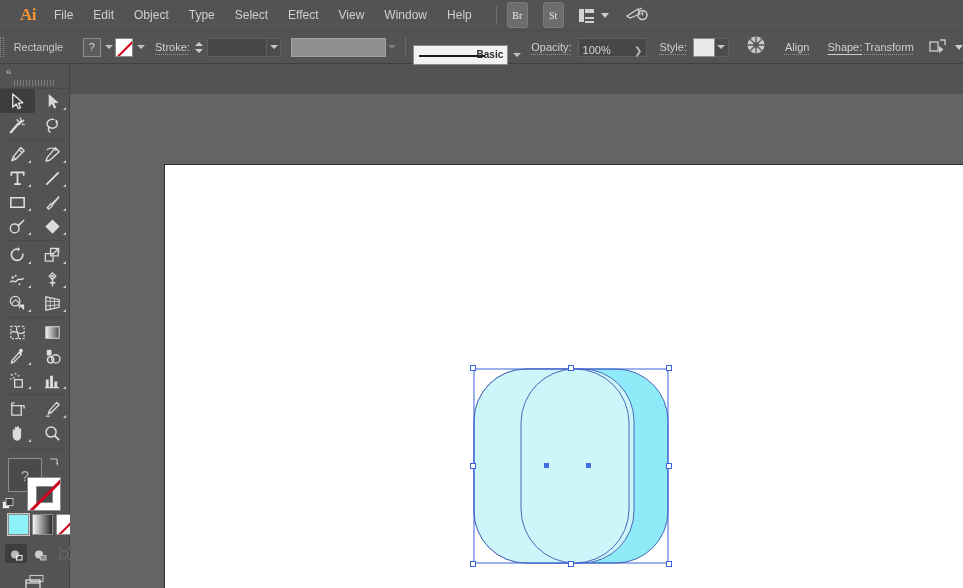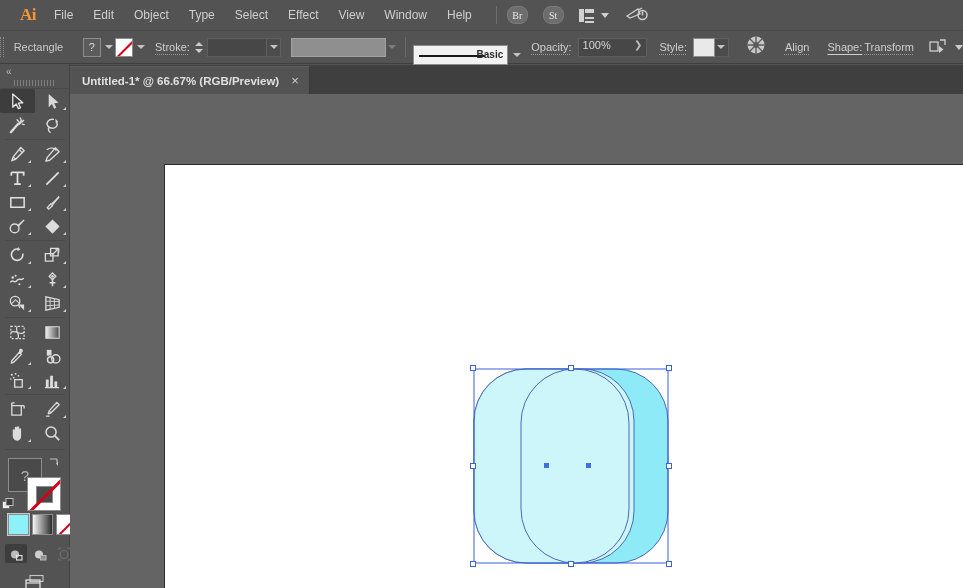--- a/index.html
+++ b/index.html
@@ -29,24 +29,24 @@
   }
   .menu-item {
     padding: 0 10px; height: 31px; line-height: 31px;
     color: #cfcfcf; font-size: 12px; cursor: default;
     white-space: nowrap;
   }
   #menu-sep {
     width: 1px; height: 18px; background: #6e6e6e; margin: 0 10px 0 14px;
   }
   .sq-btn {
-    width: 21px; height: 18px;
+    width: 21px; height: 26px;
     background: #6d6d6d;
     border: 1px solid #7b7b7b;
-    border-radius: 8px;
+    border-radius: 3px;
     color: #e8e8e8; font-size: 10px;
     display: flex; align-items: center; justify-content: center;
     margin-right: 15px;
     font-family: "Liberation Serif", serif;
   }
   #ws-switcher { display: flex; align-items: center; margin-right: 16px; }
   .ws-bars { display: flex; gap: 1px; align-items: flex-start; }
   .ws-bars i { display: block; background: #d2d2d2; }
   .chev {
     width: 0; height: 0; margin-left: 7px;
@@ -136,21 +136,21 @@
     display:flex;align-items:center;
   }
   #brush-def .line {
     position:absolute; left:5px; top:9px; width:66px; height:2px; background:#1a1a1a;
   }
   #brush-def .lbl {
     position:absolute; right:4px; top:3px; color:#2b2b2b; font-size:10px; font-weight:bold;
   }
   #opacity-field {
     width: 74px; height: 19px; background: #474747; border:1px solid #5f5f5f;
-    display:flex; align-items:flex-start; justify-content:space-between;
+    display:flex; align-items:flex-end; justify-content:space-between;
     padding: 0 4px; color:#d6d6d6; font-size:11px;
   }
   #opacity-field .arr { color:#bbb; font-size:10px; }
   #style-swatch {
     width: 22px; height: 19px; background: #e9e9e9; border:1px solid #8c8c8c;
   }
   #style-chev{
     width:14px;height:19px;background:#4b4b4b;border:1px solid #5f5f5f;border-left:none;
     display:flex;align-items:center;justify-content:center;
   }
@@ -394,26 +394,20 @@
     <div style="margin-left:14px;display:flex;align-items:center;">
       <svg id="panel-dock-icon" viewBox="0 0 20 20">
         <rect x="2" y="5" width="8" height="9" fill="none" stroke="#cfcfcf" stroke-width="1.3"></rect>
         <path d="M12 3 L17 3 L17 8" fill="none" stroke="#cfcfcf" stroke-width="1.3"></path>
         <path d="M11 9 L11 16 L15.5 12.5 Z" fill="#cfcfcf"></path>
       </svg>
       <span class="chev"></span>
     </div>
   </div>
 
-  <div id="tabbar">
-    <div id="doc-tab">
-      <span id="doc-tab-title">Untitled-1* @ 66.67% (RGB/Preview)</span>
-      <span id="doc-tab-close">×</span>
-    </div>
-  </div>
 
   <div id="toolpanel">
     <div id="tp-collapse">
       <span>«</span>
     </div>
     <div id="tp-grip">
         <i></i>
       </div>
 
     <div class="tool-grid">

